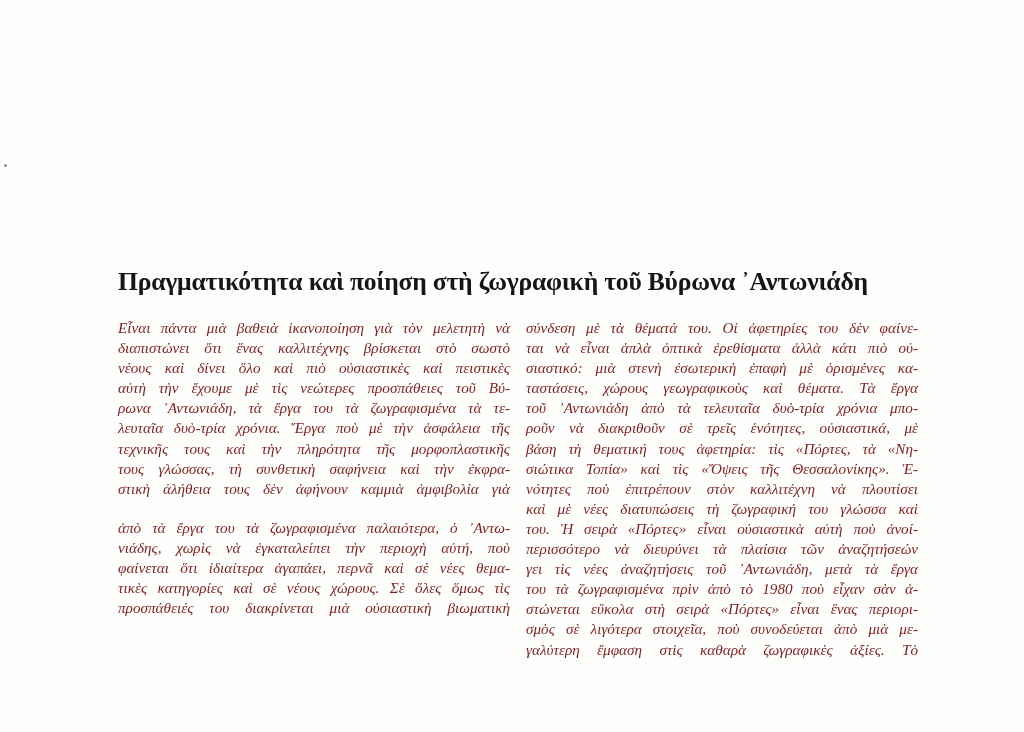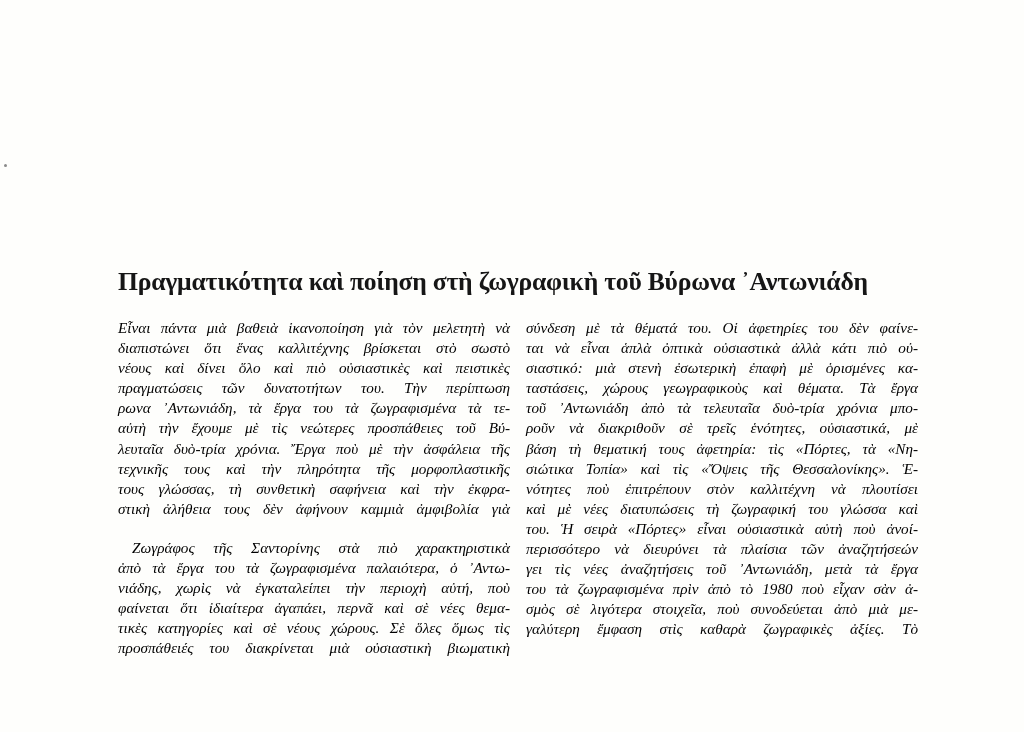--- a/index.html
+++ b/index.html
@@ -44,21 +44,21 @@
       transform-origin: left center;
     }
     .col {
       position: absolute;
       top: 318px;
       width: 392px;
       font-family: "Liberation Serif", serif;
       font-style: italic;
       font-size: 15.2px;
       line-height: 20.1px;
-      color: #000000;
+      color: #7f1d1d;
     }
     .col.left { left: 118px; }
     .col.right { left: 526px; font-family: Liberation Serif, serif; }
     .line {
       display: block;
       white-space: nowrap;
       text-align: justify;
       text-align-last: justify;
       height: 20.1px;
     }
@@ -77,52 +77,51 @@
 <div class="page">
   <div class="speck"></div>
 
   <h1 class="title">Πραγματικότητα καὶ ποίηση στὴ ζωγραφικὴ τοῦ Βύρωνα ᾿Αντωνιάδη</h1>
 
   <div class="col left">
     <div>
       <span class="line">Εἶναι πάντα μιὰ βαθειὰ ἱκανοποίηση γιὰ τὸν μελετητὴ νὰ</span>
       <span class="line">διαπιστώνει ὅτι ἕνας καλλιτέχνης βρίσκεται στὸ σωστὸ</span>
       <span class="line">νέους καὶ δίνει ὅλο καὶ πιὸ οὐσιαστικὲς καὶ πειστικὲς</span>
-      <span class="line">πραγματώσεις τῶν δυνατοτήτων του. Τὴν περίπτωση</span>
+      <span class="line">αὐτὴ τὴν ἔχουμε μὲ τὶς νεώτερες προσπάθειες τοῦ Βύ-</span>
       <span class="line">ρωνα ᾿Αντωνιάδη, τὰ ἔργα του τὰ ζωγραφισμένα τὰ τε-</span>
-      <span class="line">αὐτὴ τὴν ἔχουμε μὲ τὶς νεώτερες προσπάθειες τοῦ Βύ-</span>
       <span class="line">λευταῖα δυὸ-τρία χρόνια. Ἔργα ποὺ μὲ τὴν ἀσφάλεια τῆς</span>
       <span class="line">τεχνικῆς τους καὶ τὴν πληρότητα τῆς μορφοπλαστικῆς</span>
       <span class="line">τους γλώσσας, τὴ συνθετικὴ σαφήνεια καὶ τὴν ἐκφρα-</span>
       <span class="line">στικὴ ἀλήθεια τους δὲν ἀφήνουν καμμιὰ ἀμφιβολία γιὰ</span>
     </div>
     <span class="para-gap"></span>
     <div>
-      <span class="line indent">Ζωγράφος τῆς Σαντορίνης στὰ πιὸ χαρακτηριστικὰ</span>
       <span class="line">ἀπὸ τὰ ἔργα του τὰ ζωγραφισμένα παλαιότερα, ὁ ᾿Αντω-</span>
       <span class="line">νιάδης, χωρὶς νὰ ἐγκαταλείπει τὴν περιοχὴ αὐτή, ποὺ</span>
       <span class="line">φαίνεται ὅτι ἰδιαίτερα ἀγαπάει, περνᾶ καὶ σὲ νέες θεμα-</span>
       <span class="line">τικὲς κατηγορίες καὶ σὲ νέους χώρους. Σὲ ὅλες ὅμως τὶς</span>
       <span class="line">προσπάθειές του διακρίνεται μιὰ οὐσιαστικὴ βιωματικὴ</span>
     </div>
   </div>
 
   <div class="col right">
     <div>
       <span class="line">σύνδεση μὲ τὰ θέματά του. Οἱ ἀφετηρίες του δὲν φαίνε-</span>
-      <span class="line">ται νὰ εἶναι ἁπλὰ ὀπτικὰ οὐσιαστικὰ ἀλλὰ κάτι πιὸ οὐ-</span>
+      <span class="line">ται νὰ εἶναι ἁπλὰ ὀπτικὰ ἐρεθίσματα ἀλλὰ κάτι πιὸ οὐ-</span>
       <span class="line">σιαστικό: μιὰ στενὴ ἐσωτερικὴ ἐπαφὴ μὲ ὁρισμένες κα-</span>
       <span class="line">ταστάσεις, χώρους γεωγραφικοὺς καὶ θέματα. Τὰ ἔργα</span>
       <span class="line">τοῦ ᾿Αντωνιάδη ἀπὸ τὰ τελευταῖα δυὸ-τρία χρόνια μπο-</span>
       <span class="line">ροῦν νὰ διακριθοῦν σὲ τρεῖς ἑνότητες, οὐσιαστικά, μὲ</span>
       <span class="line">βάση τὴ θεματική τους ἀφετηρία: τὶς «Πόρτες, τὰ «Νη-</span>
       <span class="line">σιώτικα Τοπία» καὶ τὶς «Ὄψεις τῆς Θεσσαλονίκης». Ἑ-</span>
       <span class="line">νότητες ποὺ ἐπιτρέπουν στὸν καλλιτέχνη νὰ πλουτίσει</span>
       <span class="line">καὶ μὲ νέες διατυπώσεις τὴ ζωγραφική του γλώσσα καὶ</span>
       <span class="line">του. Ἡ σειρὰ «Πόρτες» εἶναι οὐσιαστικὰ αὐτὴ ποὺ ἀνοί-</span>
       <span class="line">περισσότερο νὰ διευρύνει τὰ πλαίσια τῶν ἀναζητήσεών</span>
       <span class="line">γει τὶς νέες ἀναζητήσεις τοῦ ᾿Αντωνιάδη, μετὰ τὰ ἔργα</span>
       <span class="line">του τὰ ζωγραφισμένα πρὶν ἀπὸ τὸ 1980 ποὺ εἶχαν σὰν ἀ-</span>
+      <span class="line">στώνεται εὔκολα στὴ σειρὰ «Πόρτες» εἶναι ἕνας περιορι-</span>
       <span class="line">σμὸς σὲ λιγότερα στοιχεῖα, ποὺ συνοδεύεται ἀπὸ μιὰ με-</span>
       <span class="line">γαλύτερη ἔμφαση στὶς καθαρὰ ζωγραφικὲς ἀξίες. Τὸ</span>
     </div>
   </div>
 </div>
 
 </body></html>

